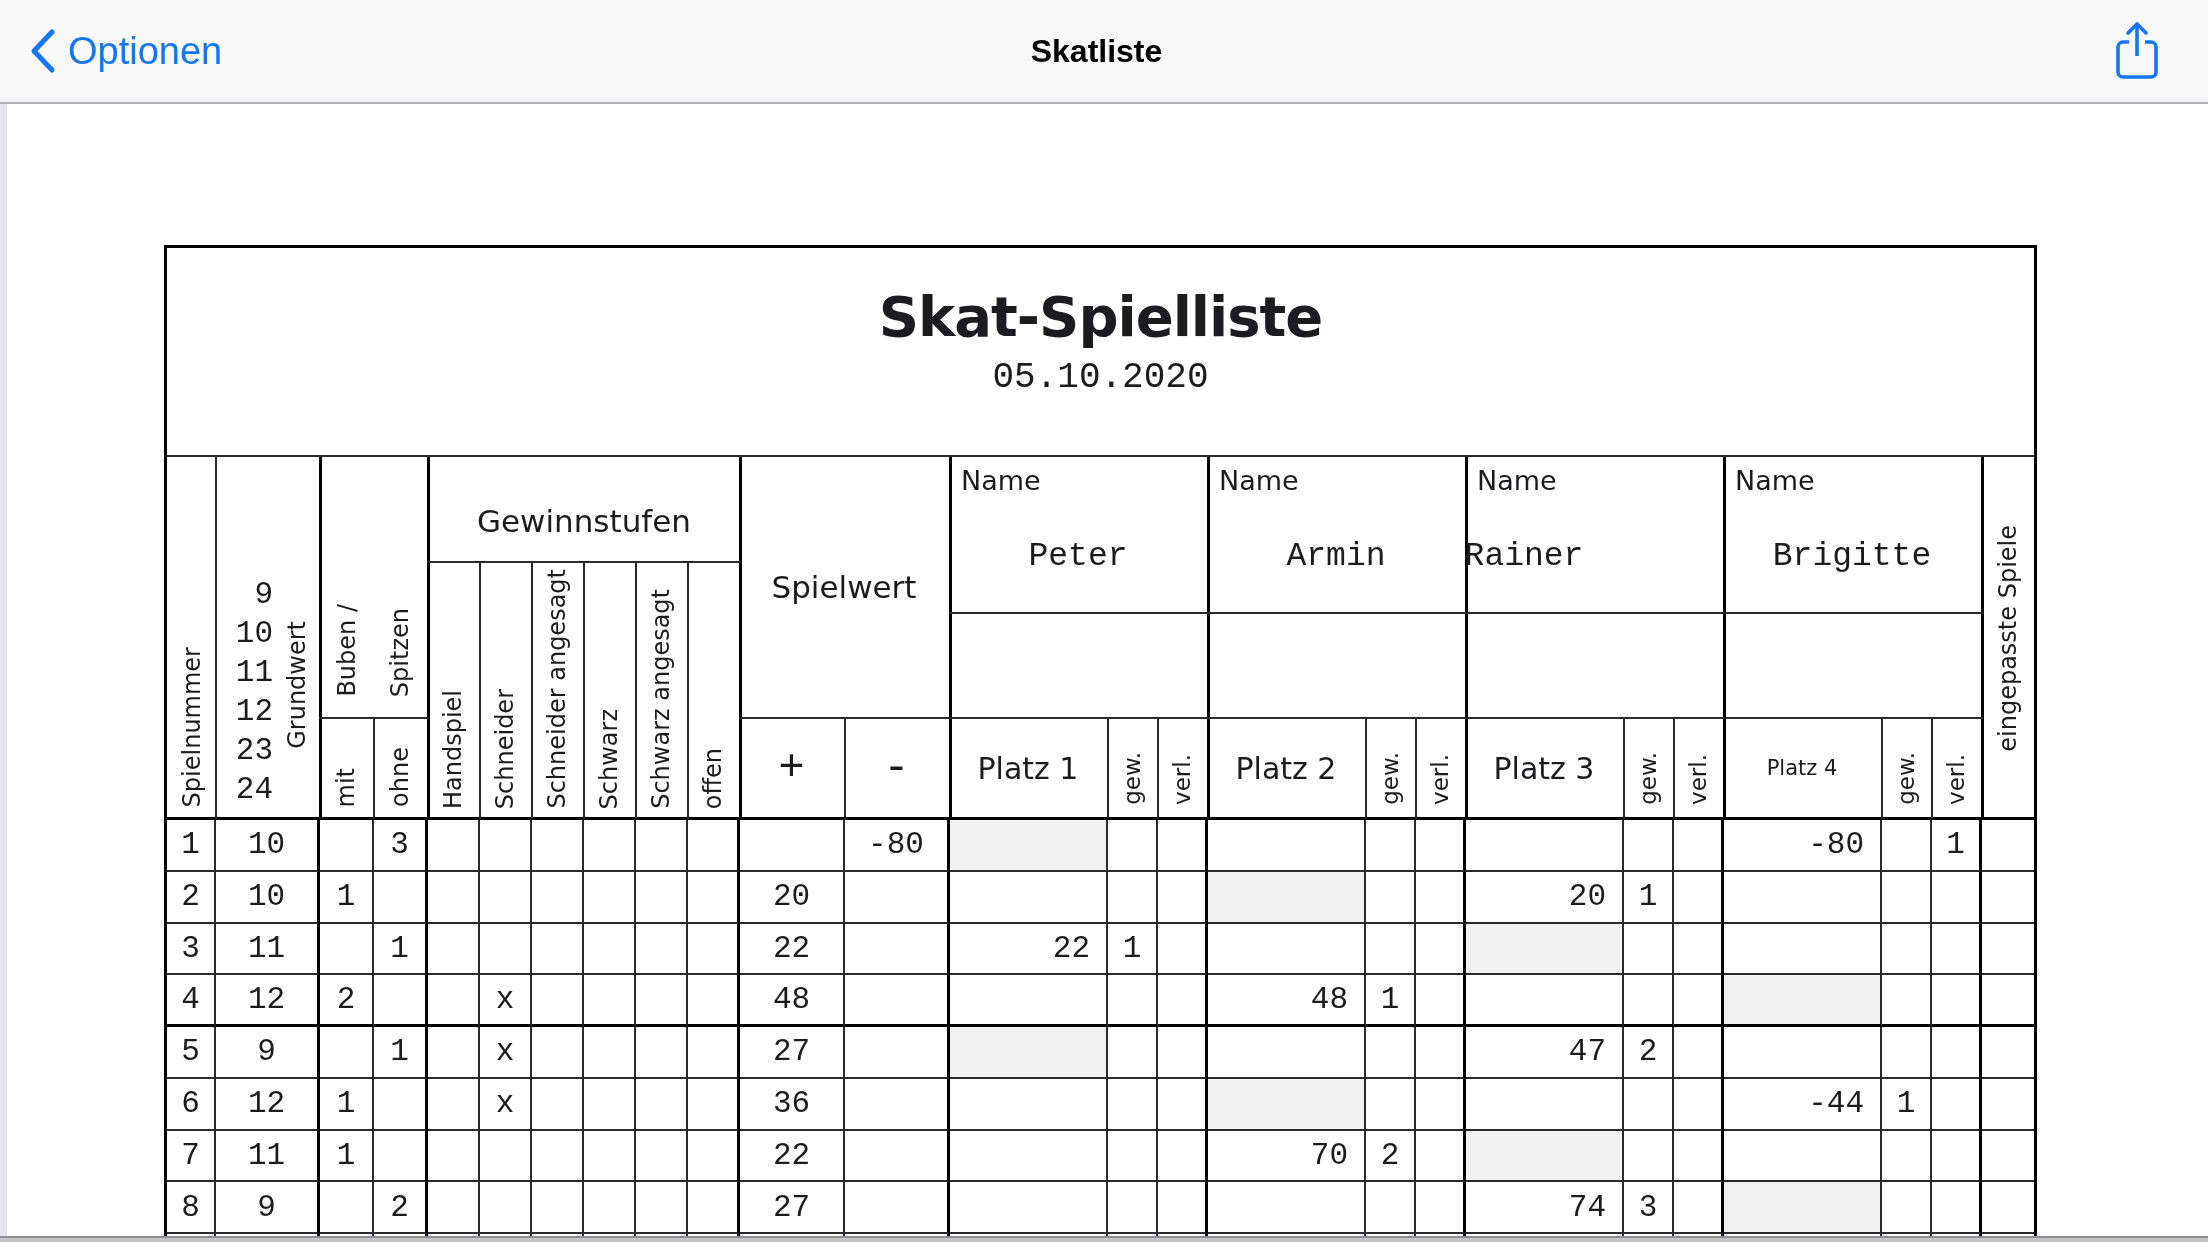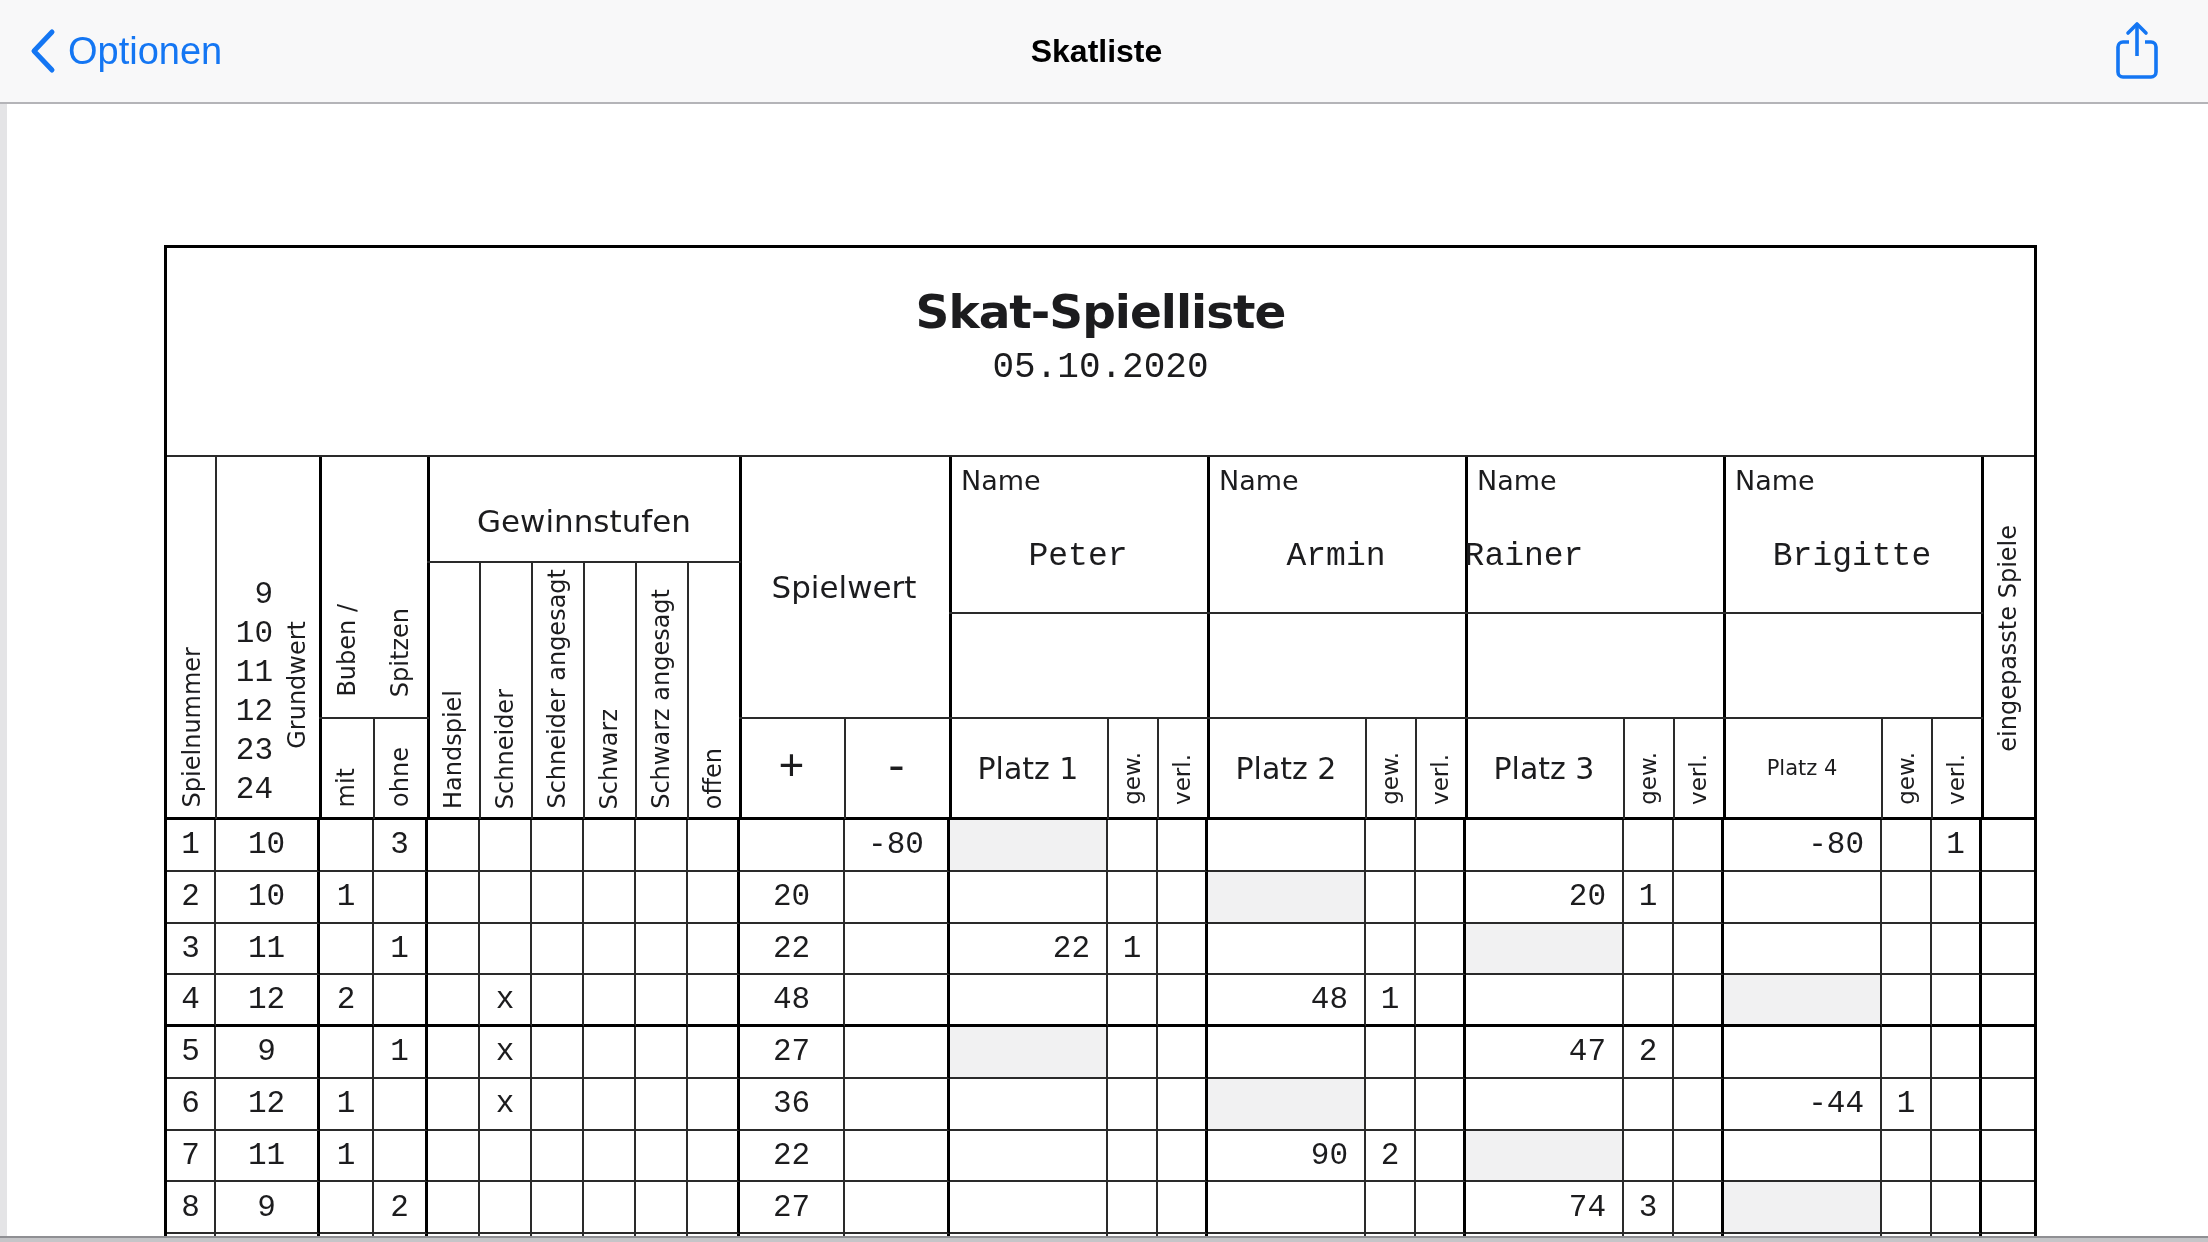--- a/index.html
+++ b/index.html
@@ -19,21 +19,21 @@
     color:var(--accent);font-size:38px;cursor:pointer;}
   .nav-title{position:absolute;left:0;right:15px;top:0;height:102px;display:flex;align-items:center;justify-content:center;
     font-size:32px;font-weight:700;color:#000;}
   .nav-share{position:absolute;right:46px;top:16px;width:50px;height:70px;display:flex;align-items:center;justify-content:center;cursor:pointer;}
   
   .page-left-edge{position:absolute;left:0;top:104px;width:7px;height:1138px;background:#e4e4e6;}
   .bottom-edge{position:absolute;left:0;top:1236px;width:2208px;height:6px;background:#c5c5c8;border-top:2px solid #8f8f93;}
   
   .sheet{position:absolute;left:164px;top:245px;width:1873px;border:3px solid var(--thick);background:#fff;}
   .title-block{height:207px;text-align:center;}
-  .doc-title{padding-top:36px;font-size:47px;font-weight:700;letter-spacing:-1px;font-family:"DejaVu Sans",sans-serif;}
+  .doc-title{padding-top:36px;font-size:56px;font-weight:700;letter-spacing:-1px;font-family:"DejaVu Sans",sans-serif;}
   .doc-date{margin-top:8px;font-size:36px;font-family:"Liberation Mono",monospace;}
   
   .thead{position:relative;width:1867px;height:362px;border-top:2px solid var(--thin);}
   .hl{position:absolute;height:2px;background:var(--thin);}
   .vl{position:absolute;width:2px;background:var(--thin);}
   .vl.thick{width:3px;background:var(--thick);}
   .hcell{position:absolute;display:flex;align-items:center;justify-content:center;}
   .vcell{position:absolute;display:flex;flex-direction:column;align-items:center;justify-content:flex-end;}
   .vcell.vcenter{justify-content:center;}
   .vt{writing-mode:vertical-rl;transform:rotate(180deg);font-size:24px;white-space:nowrap;}
@@ -409,21 +409,21 @@
         <div class="cell"></div>
         <div class="cell"></div>
         <div class="cell"></div>
         <div class="cell"></div>
         <div class="cell thickr"></div>
         <div class="cell">22</div>
         <div class="cell thickr"></div>
         <div class="cell platz"></div>
         <div class="cell"></div>
         <div class="cell thickr"></div>
-        <div class="cell platz">90</div>
+        <div class="cell platz">70</div>
         <div class="cell">2</div>
         <div class="cell thickr"></div>
         <div class="cell platz shaded"></div>
         <div class="cell"></div>
         <div class="cell thickr"></div>
         <div class="cell platz"></div>
         <div class="cell"></div>
         <div class="cell thickr"></div>
         <div class="cell"></div>
       </div>

